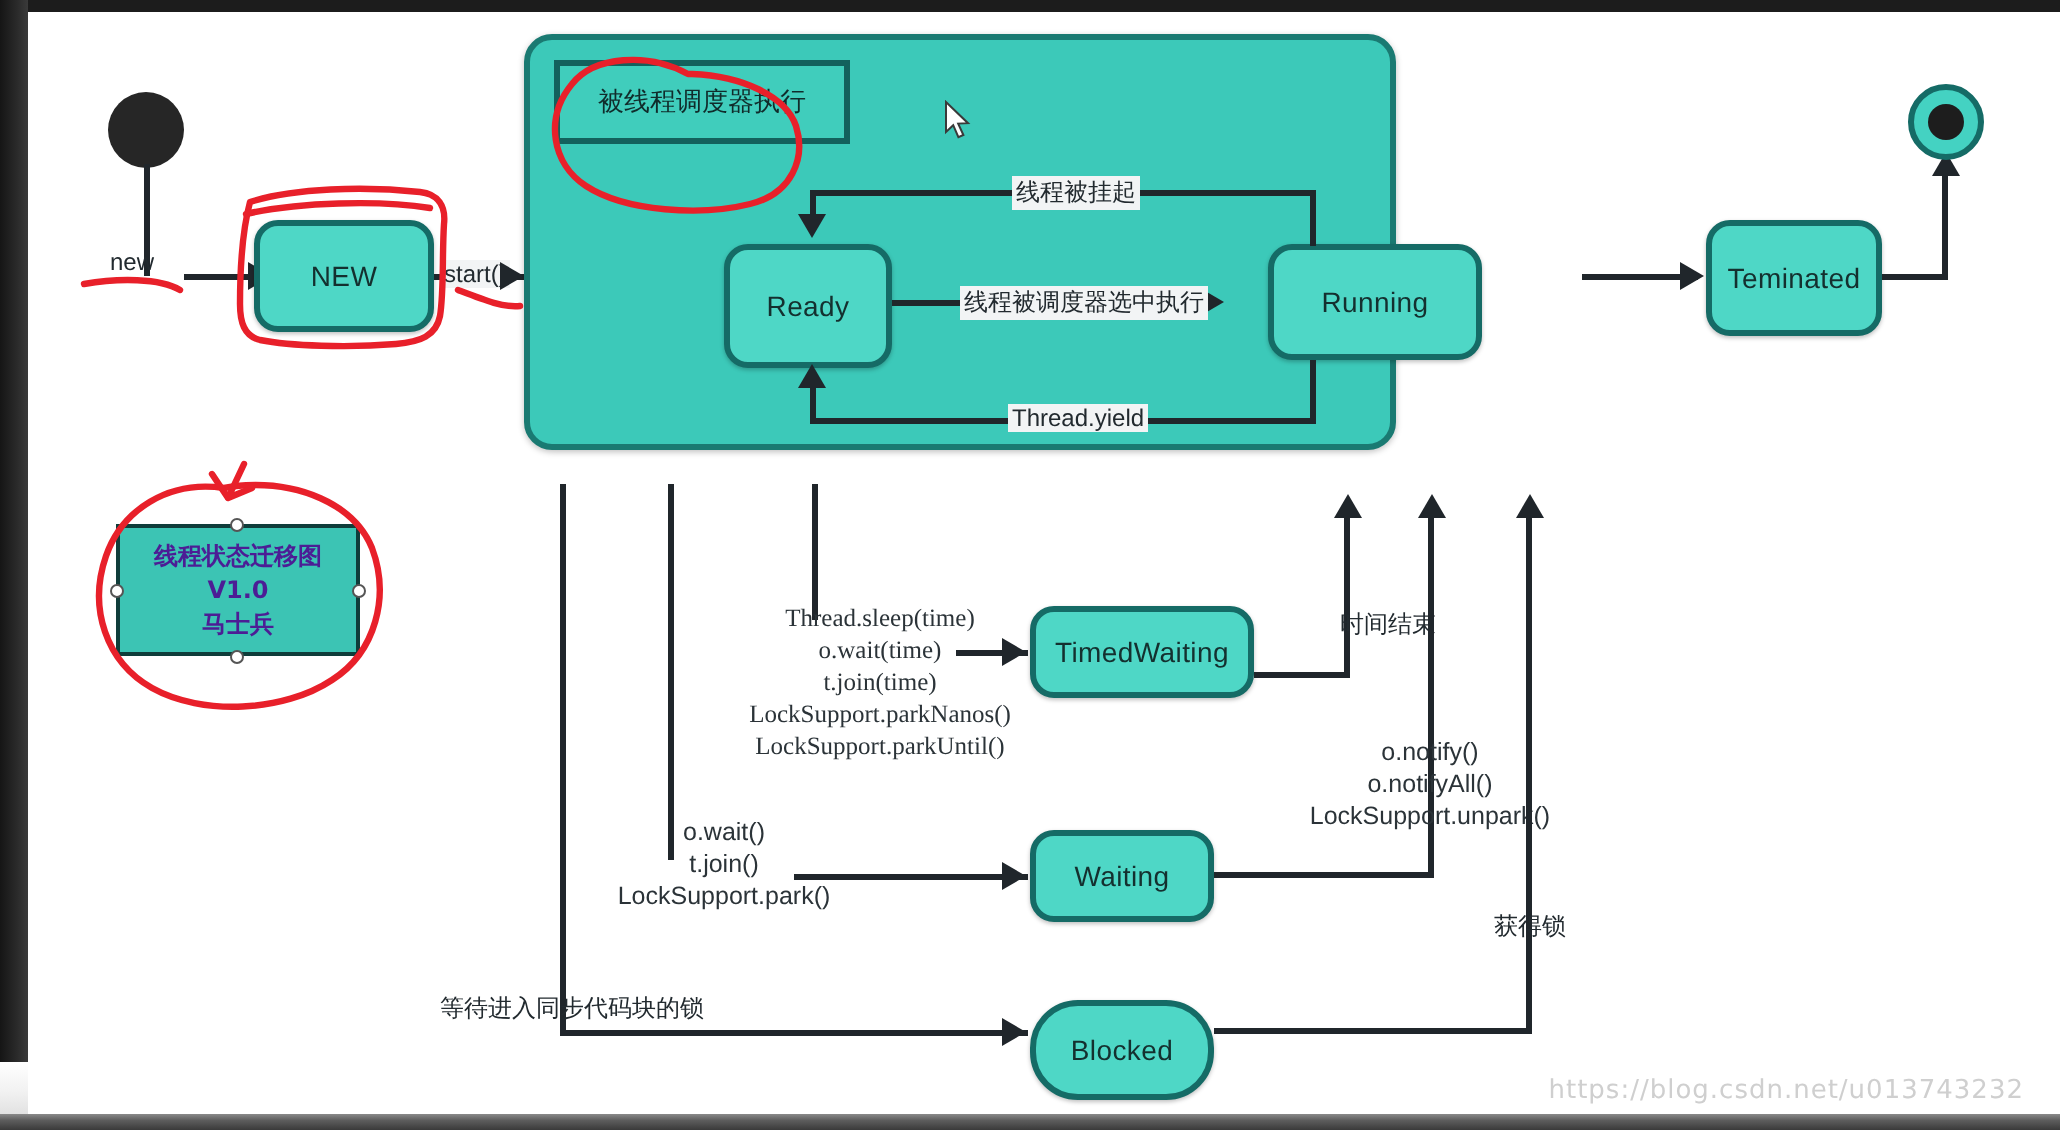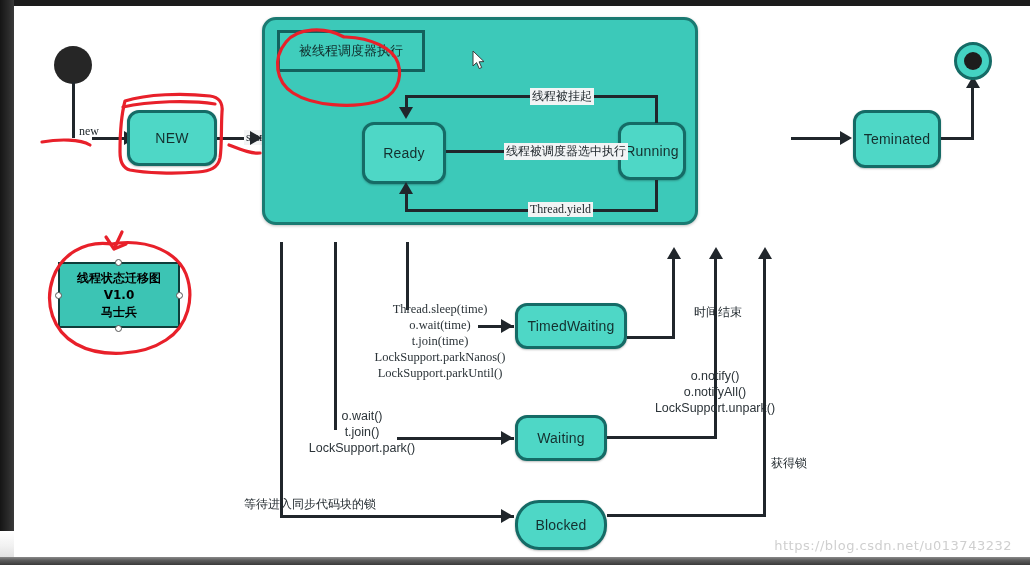--- a/index.html
+++ b/index.html
@@ -85,40 +85,39 @@
   .arrow { position: absolute; width: 0; height: 0; }
   .ar-right { border-top: 7px solid transparent; border-bottom: 7px solid transparent; border-left: 12px solid #20262b; }
   .ar-up    { border-left: 7px solid transparent; border-right: 7px solid transparent; border-bottom: 12px solid #20262b; }
   .ar-down  { border-left: 7px solid transparent; border-right: 7px solid transparent; border-top: 12px solid #20262b; }
 
   
   .elabel {
     position: absolute;
     font-size: 12px; color: #222a2f;
     white-space: nowrap;
-    font-family: Liberation Serif, serif;
-    margin-left: 24px;
+    font-family: Liberation Sans, sans-serif;
   }
   .elabel.onbg { background: #f2f4f5; padding: 0 2px; }
   .mlabel {
     position: absolute;
     font-size: 12.5px; color: #2b3338;
     text-align: center; line-height: 16px;
     white-space: pre; 
     font-family: "Liberation Sans", sans-serif;
   }
 
   
   #legend-box {
     position: absolute;
     background: #3cc4b4;
     border: 2px solid #0f3d3a;
     display: flex; flex-direction: column;
     align-items: center; justify-content: center;
-    color: #000000;
+    color: #4c1d95;
     font-weight: bold;
     font-size: 12px; line-height: 17px;
     font-family: "DejaVu Sans", sans-serif;
   }
   .handle {
     position: absolute; width: 7px; height: 7px;
     background: #ffffff; border: 1px solid #555;
     border-radius: 50%;
   }
 
@@ -166,21 +165,21 @@
     <div class="container-node" style="left:248px; top:11px; width:436px; height:208px;">
       <div class="container-title">
         <span>被线程调度器执行</span>
       </div>
     </div>
 
     <div class="node" style="left:348px; top:116px; width:84px; height:62px;align-items:center;">
       <span>Ready</span>
     </div>
 
-    <div class="node" style="left:604px; top:116px; width:68px; height:58px;">
+    <div class="node" style="left:620px; top:116px; width:107px; height:58px;">
       <span>Running</span>
     </div>
 
     <div class="ln vln" style="left:641px; top:89px; height:28px;"></div>
     <div class="ln hln" style="left:391px; top:89px; width:253px;"></div>
     <div class="ln vln" style="left:391px; top:89px; height:15px;"></div>
     <div class="arrow ar-down" style="left:385px; top:101px;"></div>
     <div class="elabel onbg" style="left:492px; top:82px;">线程被挂起</div>
 
     <div class="ln hln" style="left:432px; top:144px; width:156px;"></div>

